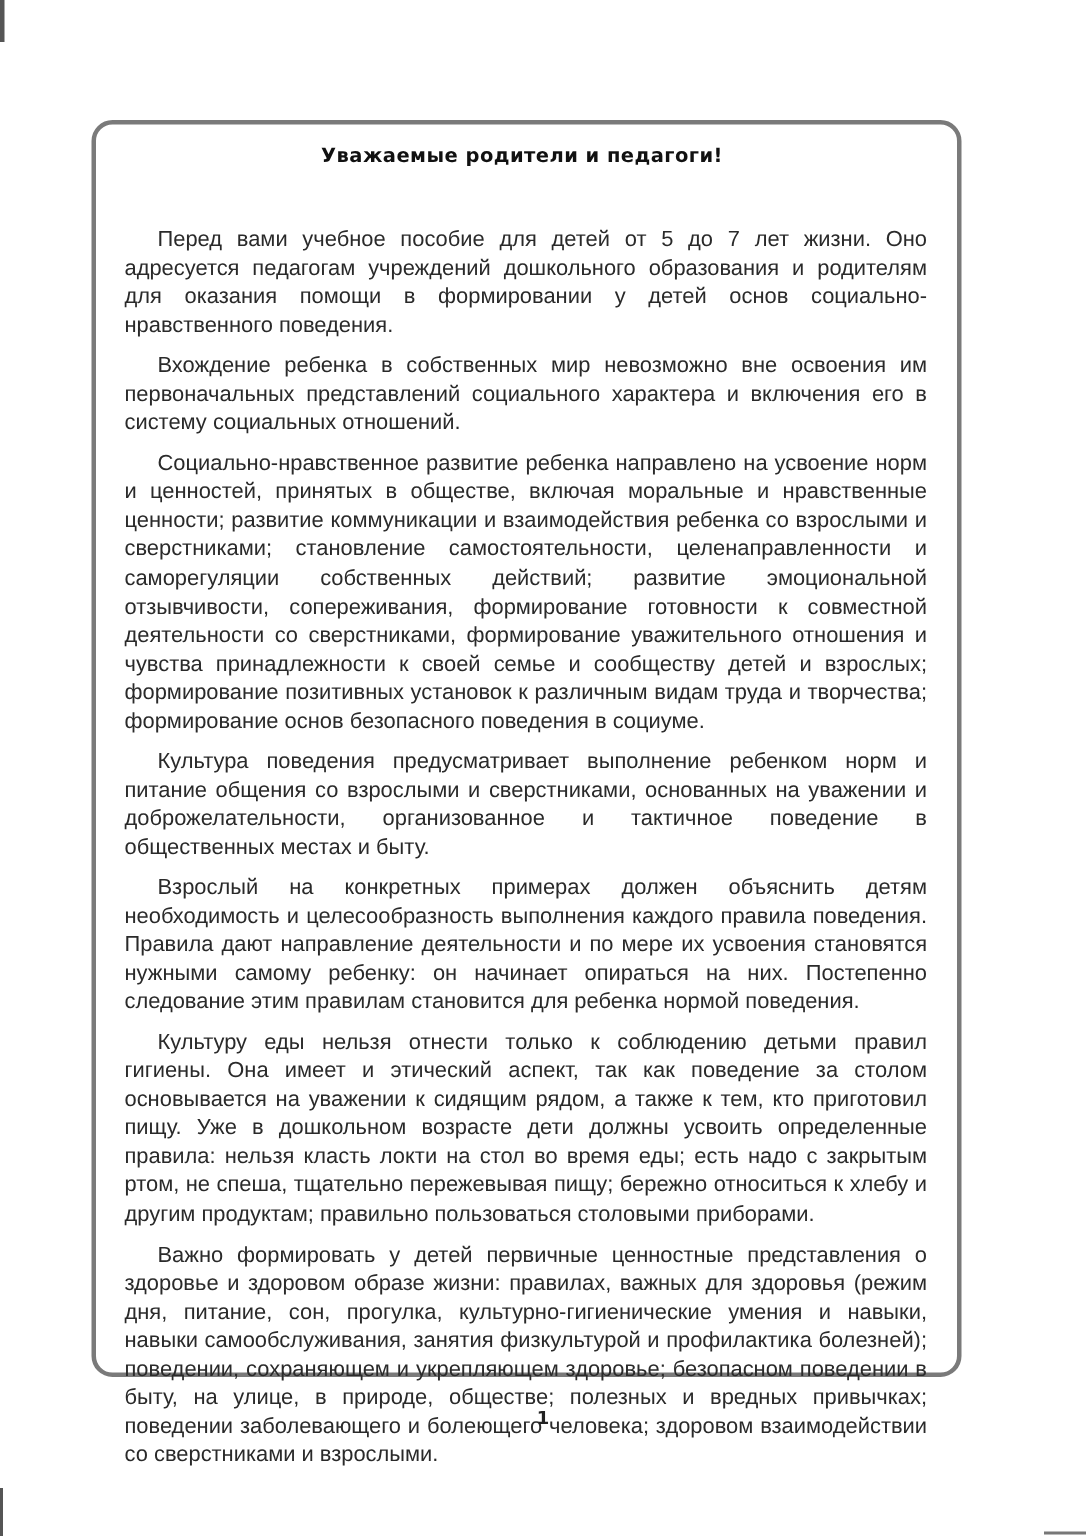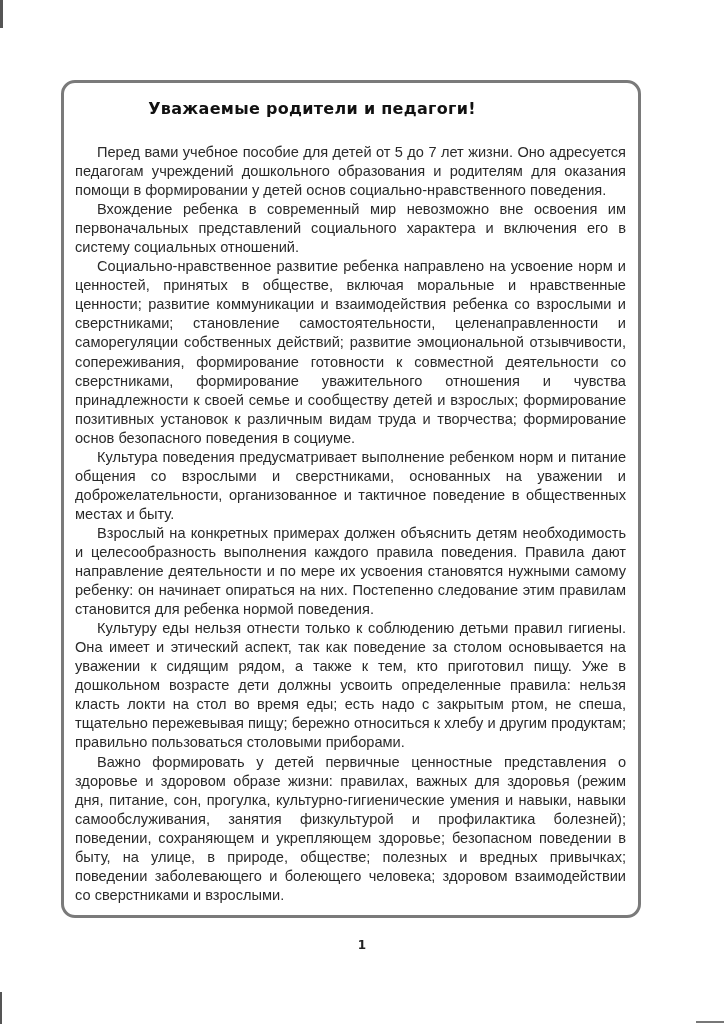--- a/index.html
+++ b/index.html
@@ -10,48 +10,48 @@
   .crop-mark { position: absolute; background: #555; }
   .crop-tl { left: 0; top: 0; width: 3px; height: 28px; }
   .crop-bl { left: 0; top: 992px; width: 2px; height: 32px; }
   .crop-br { left: 696px; top: 1021px; width: 28px; height: 2px; background: #777; }
   .frame {
     position: absolute; left: 61px; top: 80px; width: 574px; height: 832px;
     border: 3px solid #7a7a7a; border-radius: 14px; box-sizing: content-box;
   }
   .title {
     position: absolute; left: 61px; top: 88px; width: 502px; text-align: center;
-    font-family: "DejaVu Sans", sans-serif; font-weight: bold; font-size: 16px;
-    letter-spacing: 0.3px; color: #111;
+    font-family: "DejaVu Sans", sans-serif; font-weight: bold; font-size: 13px;
+    letter-spacing: 0.3px; color: #111; padding-left: 36px;
   }
   .body-text {
     position: absolute; left: 75px; top: 143px; width: 551px;
     font-family: "Liberation Sans", sans-serif; font-size: 14.6px; line-height: 19.05px;
     text-align: justify; hyphens: manual; color: #2a2a2a;
   }
-  .body-text p { margin: 0; text-indent: 22px; }
+  .body-text p { margin: 8px; text-indent: 22px; }
   .page-number {
     position: absolute; left: 0; width: 724px; top: 938px; text-align: center;
     font-family: "DejaVu Sans", sans-serif; font-weight: bold; font-size: 12px; color: #222;
   }
 </style>
 </head>
 <body>
 
 <div class="crop-mark crop-tl"></div>
 <div class="crop-mark crop-bl"></div>
 <div class="crop-mark crop-br"></div>
 
 <div class="frame"></div>
 
 <h1 class="title">Уважаемые родители и педагоги!</h1>
 
 <div class="body-text">
   <p>Перед вами учебное пособие для детей от 5 до 7 лет жизни. Оно адресуется педагогам учреждений дошкольного образования и родителям для оказания помощи в формировании у детей основ социально-нравственного поведения.</p>
-  <p>Вхождение ребенка в современный мир невозможно вне освоения им первоначальных представлений социального характера и включения его в систему социальных отношений.</p>
+  <p>Вхождение ребенка в собственных мир невозможно вне освоения им первоначальных представлений социального характера и включения его в систему социальных отношений.</p>
   <p>Социально-нравственное развитие ребенка направлено на усвоение норм и ценностей, принятых в обществе, включая моральные и нравственные ценности; развитие коммуникации и взаимодействия ребенка со взрослыми и сверстниками; становление самостоятельности, целенаправленности и саморегуляции собственных действий; развитие эмоциональной отзывчивости, сопереживания, формирование готовности к совместной деятельности со сверстниками, формирование уважительного отношения и чувства принадлежности к своей семье и сообществу детей и взрослых; формирование позитивных установок к различным видам труда и творчества; формирование основ безопасного поведения в социуме.</p>
   <p>Культура поведения предусматривает выполнение ребенком норм и питание общения со взрослыми и сверстниками, основанных на уважении и доброжелательности, организованное и тактичное поведение в общественных местах и быту.</p>
   <p>Взрослый на конкретных примерах должен объяснить детям необходимость и целесообразность выполнения каждого правила поведения. Правила дают направление деятельности и по мере их усвоения становятся нужными самому ребенку: он начинает опираться на них. Постепенно следование этим правилам становится для ребенка нормой поведения.</p>
   <p>Культуру еды нельзя отнести только к соблюдению детьми правил гигиены. Она имеет и этический аспект, так как поведение за столом основывается на уважении к сидящим рядом, а также к тем, кто приготовил пищу. Уже в дошкольном возрасте дети должны усвоить определенные правила: нельзя класть локти на стол во время еды; есть надо с закрытым ртом, не спеша, тщательно пережевывая пищу; бережно относиться к хлебу и другим продуктам; правильно пользоваться столовыми приборами.</p>
   <p>Важно формировать у детей первичные ценностные представления о здоровье и здоровом образе жизни: правилах, важных для здоровья (режим дня, питание, сон, прогулка, культурно-гигиенические умения и навыки, навыки самообслуживания, занятия физкультурой и профилактика болезней); поведении, сохраняющем и укрепляющем здоровье; безопасном поведении в быту, на улице, в природе, обществе; полезных и вредных привычках; поведении заболевающего и болеющего человека; здоровом взаимодействии со сверстниками и взрослыми.</p>
 </div>
 
 <div class="page-number">1</div>
 
 </body></html>

